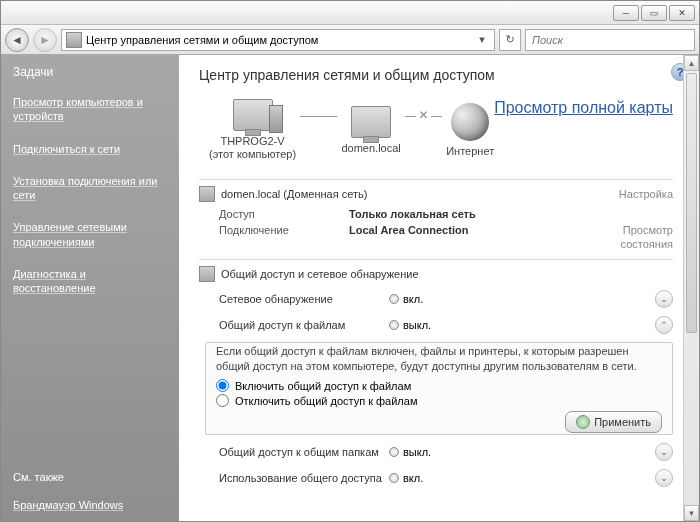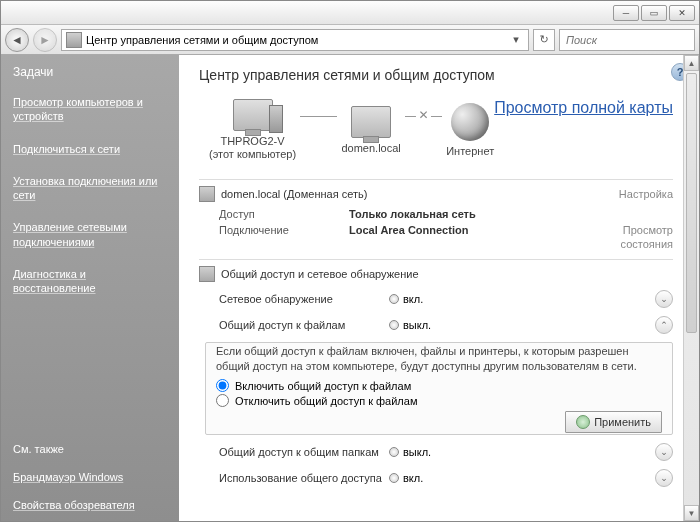--- a/index.html
+++ b/index.html
@@ -7,21 +7,21 @@
   .window { width:700px; height:522px; border:1px solid #888; background:linear-gradient(#e8e8e8,#d8d8d8); display:flex; flex-direction:column; box-shadow:0 2px 8px rgba(0,0,0,0.3); }
   .titlebar { height:24px; background:linear-gradient(#fdfdfd,#e5e5e5); border-bottom:1px solid #bbb; display:flex; justify-content:flex-end; align-items:center; padding:0 4px; gap:2px; }
   .winbtn { width:26px; height:16px; border:1px solid #999; border-radius:2px; background:linear-gradient(#fff,#ddd); display:flex; align-items:center; justify-content:center; cursor:pointer; font-size:9px; color:#444; }
   .navbar { height:30px; background:linear-gradient(#f7f7f7,#e3e3e3); border-bottom:1px solid #aaa; display:flex; align-items:center; padding:2px 4px; gap:4px; }
   .navcircle { width:24px; height:24px; border-radius:50%; border:1px solid #999; background:radial-gradient(#fff,#ccc); display:flex; align-items:center; justify-content:center; cursor:pointer; color:#555; font-size:12px; }
   .navcircle.fwd { opacity:0.5; }
   .addrbox { flex:1; height:22px; background:#fff; border:1px solid #aaa; display:flex; align-items:center; padding:0 4px; gap:4px; }
   .addricon { width:16px; height:16px; background:linear-gradient(#d0d0d0,#a0a0a0); border:1px solid #888; flex-shrink:0; }
   .addrdrop { width:16px; color:#555; text-align:center; cursor:pointer; }
   .refbtn { width:22px; height:22px; border:1px solid #aaa; background:#fff; display:flex; align-items:center; justify-content:center; cursor:pointer; color:#555; }
-  .searchbox { width:136px; height:22px; background:#fff; border:1px solid #aaa; padding:0 6px; display:flex; align-items:center; }
+  .searchbox { width:170px; height:22px; background:#fff; border:1px solid #aaa; padding:0 6px; display:flex; align-items:center; }
   .searchbox input { border:none; outline:none; width:100%; color:#888; font-style:italic; }
   .body { flex:1; display:flex; overflow:hidden; }
   .sidebar { width:178px; background:linear-gradient(#a8a8a8,#8e8e8e); color:#fff; display:flex; flex-direction:column; padding:10px 12px;gap:8px; }
   .sidebar .tasks-title { font-size:12px; margin-bottom:8px; }
   .sidebar .task { font-size:11px; margin-bottom:10px; line-height:1.3; cursor:pointer; text-decoration:underline; text-decoration-color:rgba(255,255,255,0.5); }
   .sidebar .spacer { flex:1; }
   .sidebar .footlink { font-size:11px; margin-top:8px; cursor:pointer; text-decoration:underline; text-decoration-color:rgba(255,255,255,0.5); }
   .content { flex:1; background:#fff; overflow-y:auto; position:relative; padding:12px 20px 12px 20px; }
   .help { position:absolute; top:8px; right:10px; width:18px; height:18px; border-radius:50%; border:1px solid #8aa4c0; background:linear-gradient(#cfe0f0,#9ab8d8); color:#2b4f7a; text-align:center; line-height:16px; font-weight:bold; cursor:pointer; }
   h1.page-title { font-size:14px; font-weight:normal; color:#333; margin-bottom:16px; }
@@ -47,21 +47,21 @@
   .row { display:flex; align-items:center; padding:4px 0 4px 20px; }
   .row .rlabel { width:170px; color:#333; }
   .row .rstatus { display:flex; align-items:center; gap:4px; }
   .row .rstatus .dot { width:10px; height:10px; border-radius:50%; border:1px solid #888; background:radial-gradient(#fff,#ccc); }
   .row .expand { margin-left:auto; width:18px; height:18px; border-radius:50%; border:1px solid #bbb; background:linear-gradient(#fff,#e0e0e0); display:flex; align-items:center; justify-content:center; cursor:pointer; color:#666; font-size:9px; }
   .panel { border:1px solid #ccc; border-radius:2px; padding:1px 10px; margin:4px 0 4px 6px; background:#fbfbfb; }
   .panel .hint { color:#444; line-height:1.35; margin-bottom:6px; }
   .panel .radio { display:flex; align-items:center; gap:6px; margin:2px 0; }
   .panel .radio input { margin:0; }
   .panel .apply { display:flex; justify-content:flex-end; margin-top:4px; }
-  .btn { height:22px; padding:0 10px; border:1px solid #9a9a9a; border-radius:1px; background:linear-gradient(#fdfdfd,#dedede); display:inline-flex; align-items:center; gap:4px; cursor:pointer; color:#333; }
+  .btn { height:22px; padding:0 10px; border:1px solid #9a9a9a; border-radius:7px; background:linear-gradient(#fdfdfd,#dedede); display:inline-flex; align-items:center; gap:4px; cursor:pointer; color:#333; }
   .btn .bicon { width:14px; height:14px; border-radius:50%; border:1px solid #6a9a6a; background:radial-gradient(#d8f0d8,#8ac08a); }
   .scrollbar { position:absolute; right:0; top:0; bottom:0; width:16px; background:linear-gradient(#f2f2f2,#e4e4e4); border-left:1px solid #ccc; display:flex; flex-direction:column; }
   .sb-btn { height:16px; border:1px solid #bbb; background:linear-gradient(#fefefe,#dcdcdc); display:flex; align-items:center; justify-content:center; font-size:8px; color:#666; cursor:pointer; }
   .sb-track { flex:1; position:relative; }
   .sb-thumb { position:absolute; left:2px; right:2px; top:2px; height:60%; background:linear-gradient(#ececec,#cfcfcf); border:1px solid #b5b5b5; border-radius:2px; cursor:pointer; }
   .content-inner { padding-right:6px; }
 </style>
 </head>
 <body>
 
@@ -92,21 +92,20 @@
     <div class="sidebar">
       <div class="tasks-title">Задачи</div>
       <div class="task">Просмотр компьютеров и устройств</div>
       <div class="task">Подключиться к сети</div>
       <div class="task">Установка подключения или сети</div>
       <div class="task">Управление сетевыми подключениями</div>
       <div class="task">Диагностика и восстановление</div>
       <div class="spacer"></div>
       <div>См. также</div>
       <div class="footlink">Брандмауэр Windows</div>
-      <div class="footlink">Свойства обозревателя</div>
     </div>
 
     <div class="content">
       <div class="help">?</div>
       <div class="content-inner">
         <h1 class="page-title">Центр управления сетями и общим доступом</h1>
         <span class="maplink">Просмотр полной карты</span>
 
         <div class="netmap">
           <div class="node">

